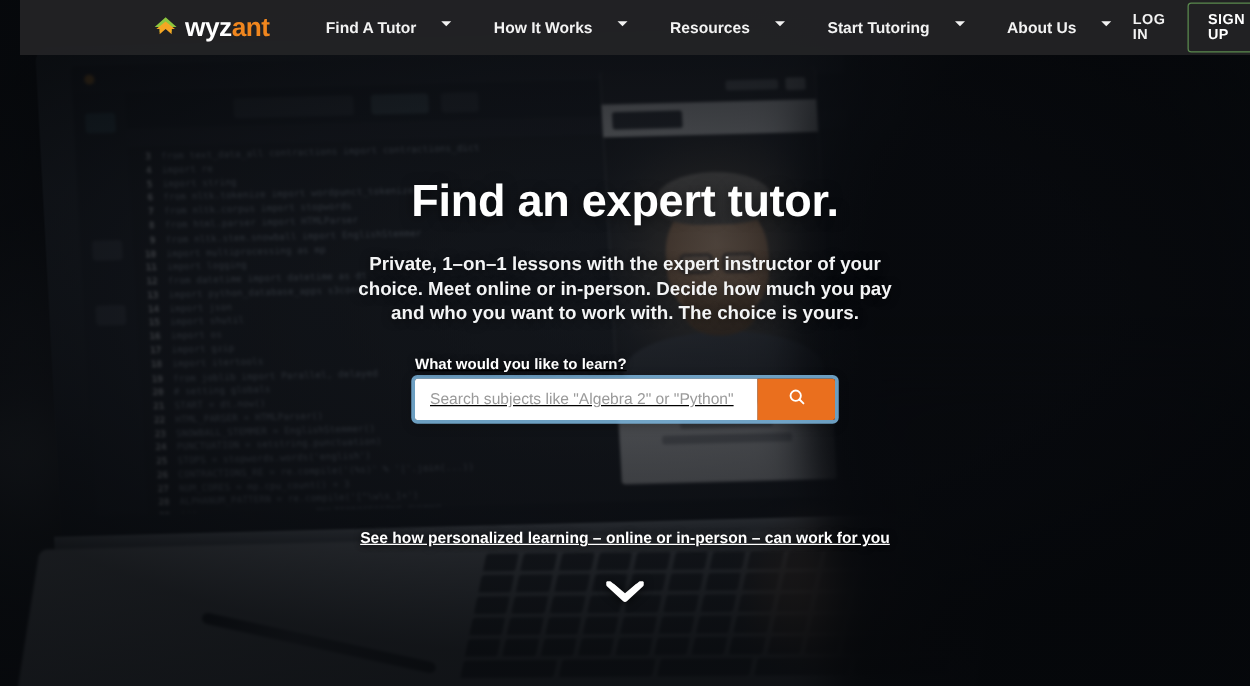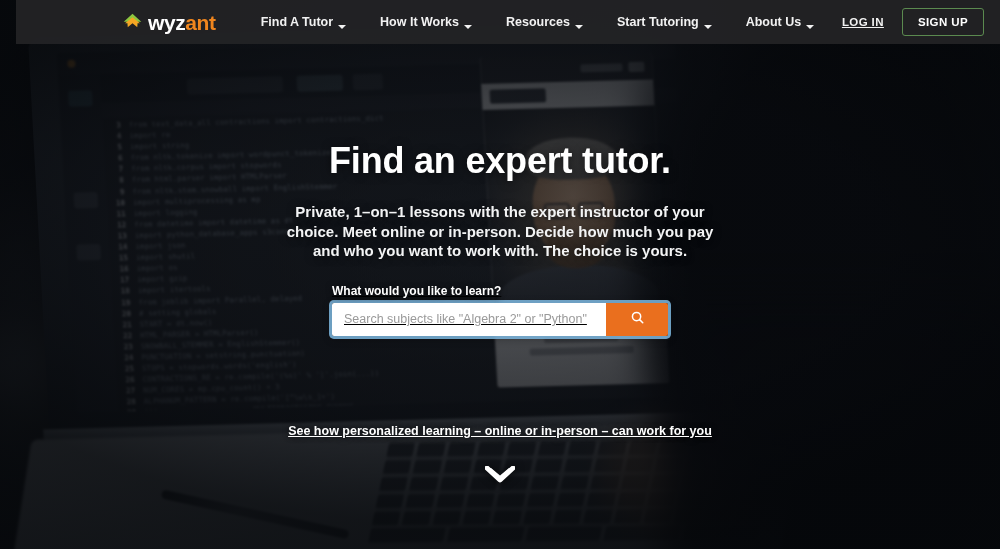--- a/index.html
+++ b/index.html
@@ -201,29 +201,29 @@
   }
   .logo{ display:flex; align-items:center; margin-left:106px; cursor:pointer; }
   .logo-mark{ width:21px; height:21px; position:relative; margin-right:5px; }
   .logo-text{ font-size:21px; font-weight:bold; letter-spacing:-.4px; line-height:1; }
   .lw{ color:#ffffff; }
   .la{ color:#f0861e; }
 
   .nav-items{ display:flex; align-items:center; margin-left:28px; gap:0; }
   .nav-item{
     color:#f2f2f2; font-size:12.5px; font-weight:bold;
-    padding:0 17px; cursor:pointer; display:flex; align-items:flex-end; gap:5px;
+    padding:0 17px; cursor:pointer; display:flex; align-items:flex-start; gap:20px;
     white-space:nowrap;
   }
   .caret{
     width:0;height:0;border-left:4px solid transparent;border-right:4px solid transparent;
     border-top:4.5px solid #f2f2f2; margin-top:2px;
   }
   .nav-right{ margin-left:auto; display:flex; align-items:center; margin-right:32px; gap:18px; }
-  .login{ color:#f2f2f2; font-size:11.5px; font-weight:bold; letter-spacing:.4px; cursor:pointer;text-decoration:underline; }
+  .login{ color:#f2f2f2; font-size:11.5px; font-weight:bold; letter-spacing:.4px; cursor:pointer; }
   .signup{
     color:#ffffff; font-size:11.5px; font-weight:bold; letter-spacing:.4px;
     border:1.5px solid #5b8a4f; border-radius:3px; padding:7px 15px; cursor:pointer;
     background:transparent;
   }
 
   
   .hero{
     position:absolute; left:0; top:44px; width:100%; height:505px;
     z-index:10; display:flex; flex-direction:column; align-items:center;

